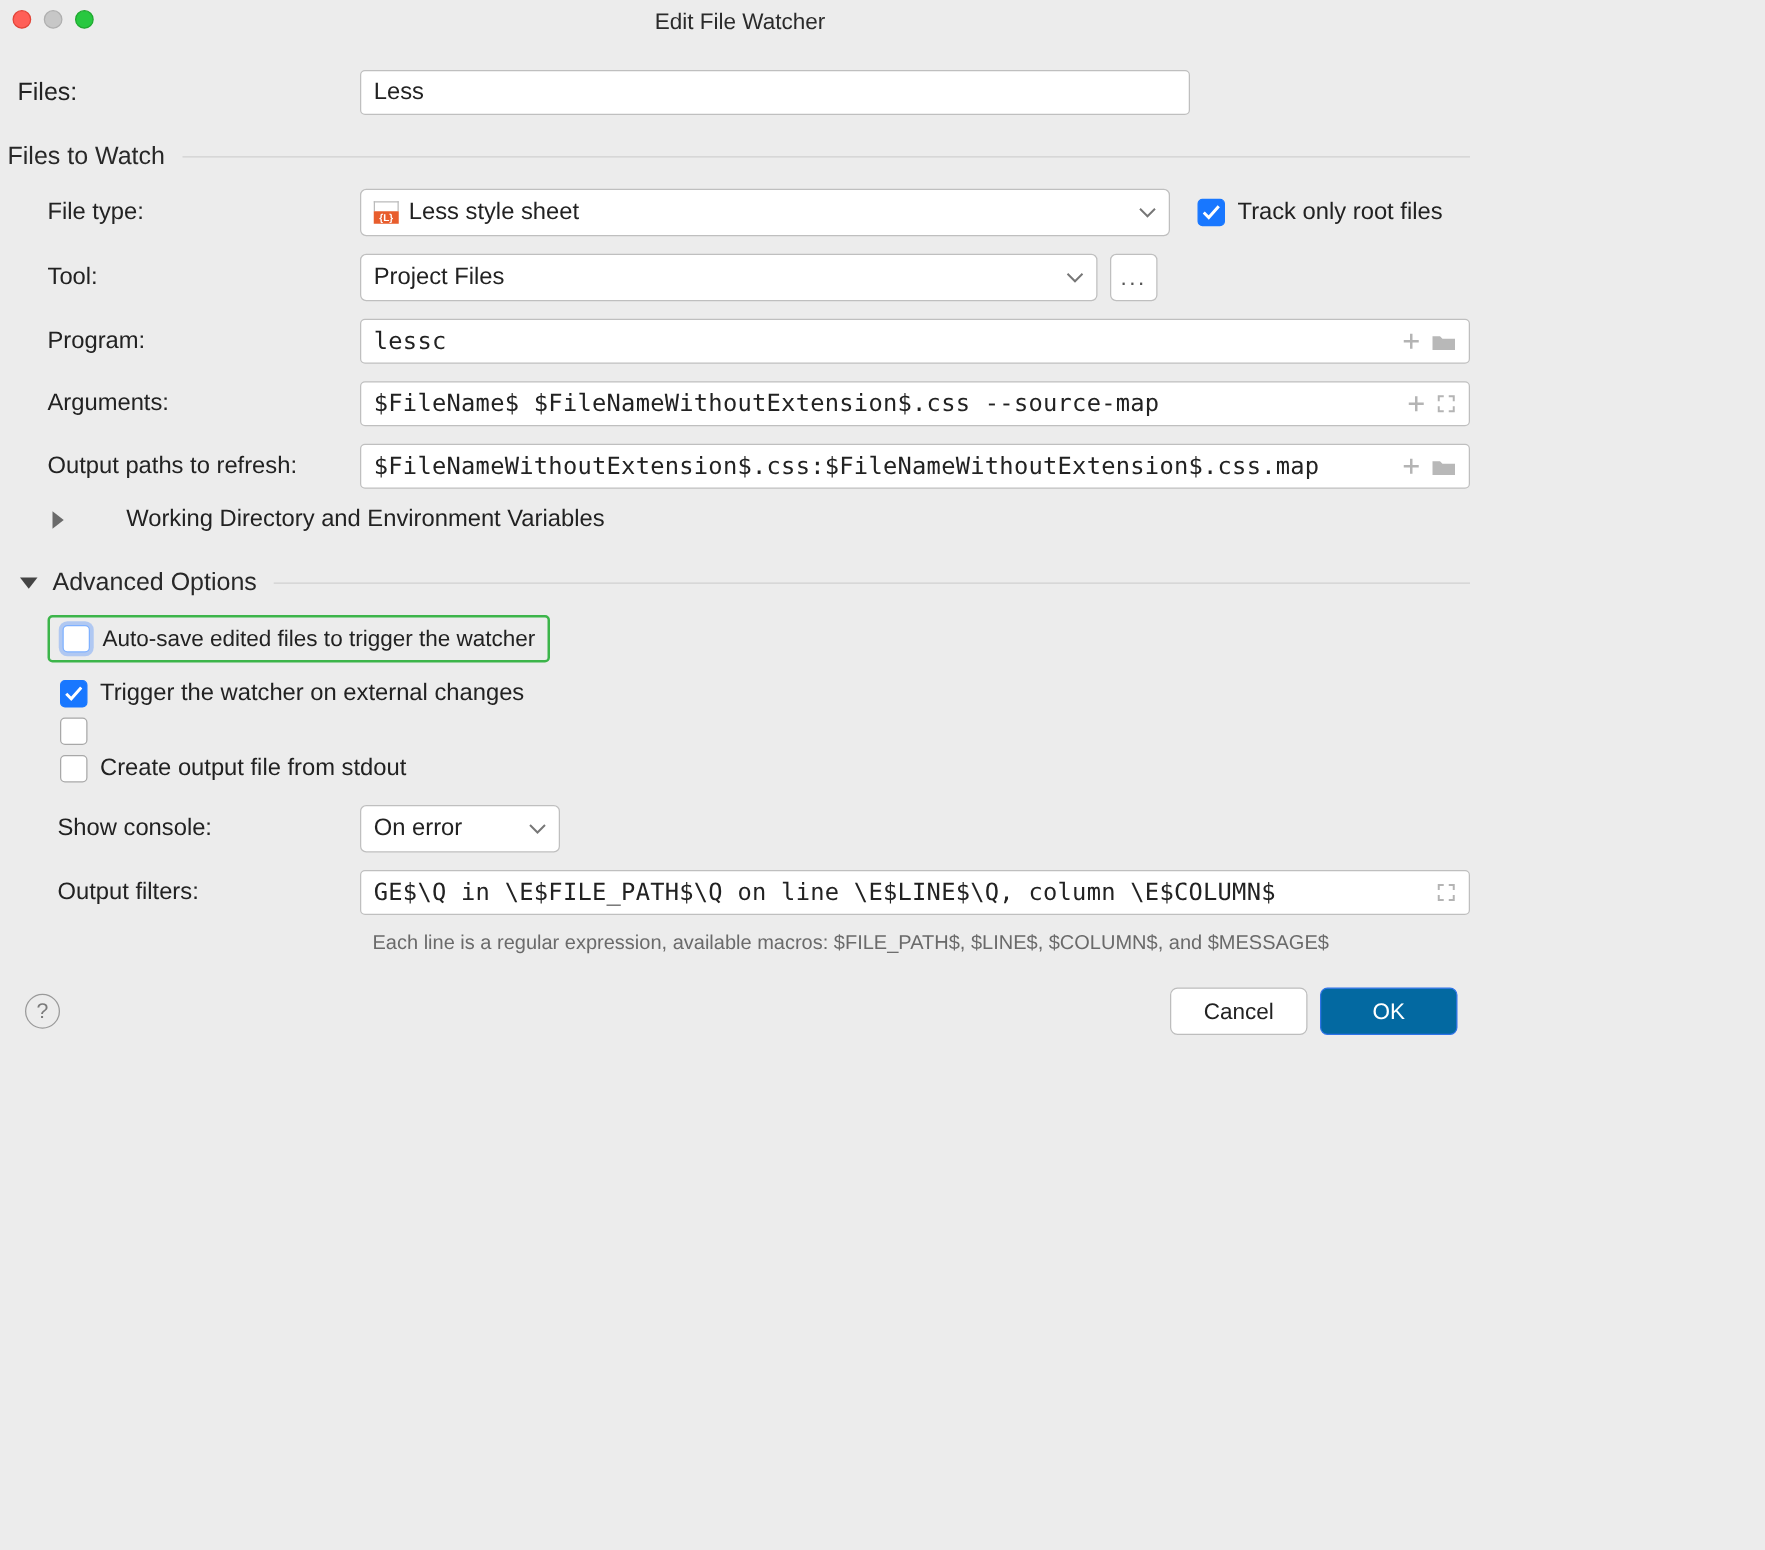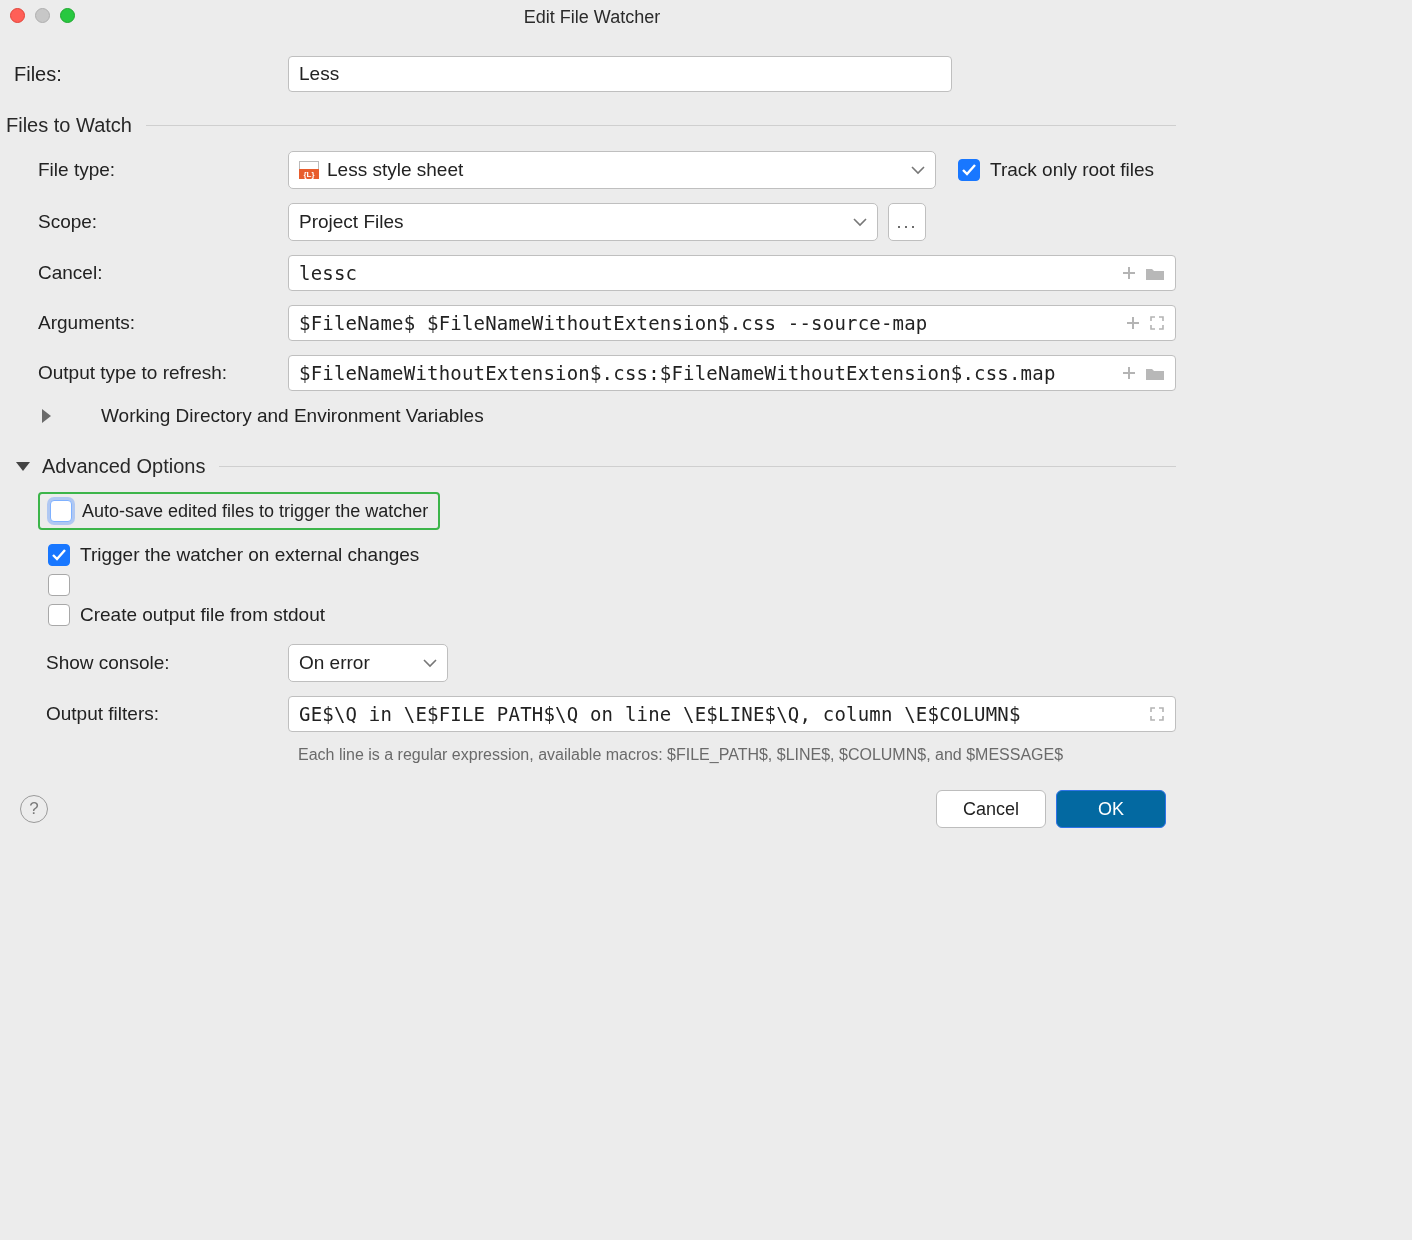--- a/index.html
+++ b/index.html
@@ -138,37 +138,37 @@
         <span class="cbx checked">
           <svg width="14" height="12" viewBox="0 0 14 12">
               <path d="M1 6 L5 10 L13 1" fill="none" stroke="#fff" stroke-width="2.4"></path>
             </svg>
         </span>
         <span>Track only root files</span>
       </div>
     </div>
 
     <div class="row">
-      <div class="lbl">Scope:</div>
+      <div class="lbl">Tool:</div>
       <div class="combo" style="flex:1; max-width:590px">
         <span>Project Files</span>
         <span class="caret">
           <svg width="14" height="10" viewBox="0 0 14 10">
               <path d="M1 2 L7 8 L13 2" fill="none" stroke="#777" stroke-width="1.6"></path>
             </svg>
         </span>
       </div>
       <div class="iconbtn">
         <span style="font-size:18px;letter-spacing:2px;color:#555">...</span>
       </div>
     </div>
 
 
     <div class="row">
-      <div class="lbl">Cancel:</div>
+      <div class="lbl">Program:</div>
       <div class="textinput mono" style="flex:1">
         <span style="flex:1">lessc</span>
         <span class="trail">
           <span>
               <svg width="16" height="16" viewBox="0 0 16 16">
                 <path d="M8 2 v12 M2 8 h12" stroke="#b4b4b4" stroke-width="2"></path>
               </svg>
             </span>
           <span>
               <svg width="20" height="15" viewBox="0 0 20 15">
@@ -192,21 +192,21 @@
           <span>
               <svg width="16" height="16" viewBox="0 0 16 16">
                 <path d="M2 6 L2 2 L6 2 M10 2 L14 2 L14 6 M14 10 L14 14 L10 14 M6 14 L2 14 L2 10" fill="none" stroke="#b4b4b4" stroke-width="1.6"></path>
               </svg>
             </span>
         </span>
       </div>
     </div>
 
     <div class="row">
-      <div class="lbl">Output type to refresh:</div>
+      <div class="lbl">Output paths to refresh:</div>
       <div class="textinput mono" style="flex:1">
         <span style="flex:1;white-space:nowrap;overflow:hidden">$FileNameWithoutExtension$.css:$FileNameWithoutExtension$.css.map</span>
         <span class="trail">
           <span>
               <svg width="16" height="16" viewBox="0 0 16 16">
                 <path d="M8 2 v12 M2 8 h12" stroke="#b4b4b4" stroke-width="2"></path>
               </svg>
             </span>
           <span>
               <svg width="20" height="15" viewBox="0 0 20 15">

